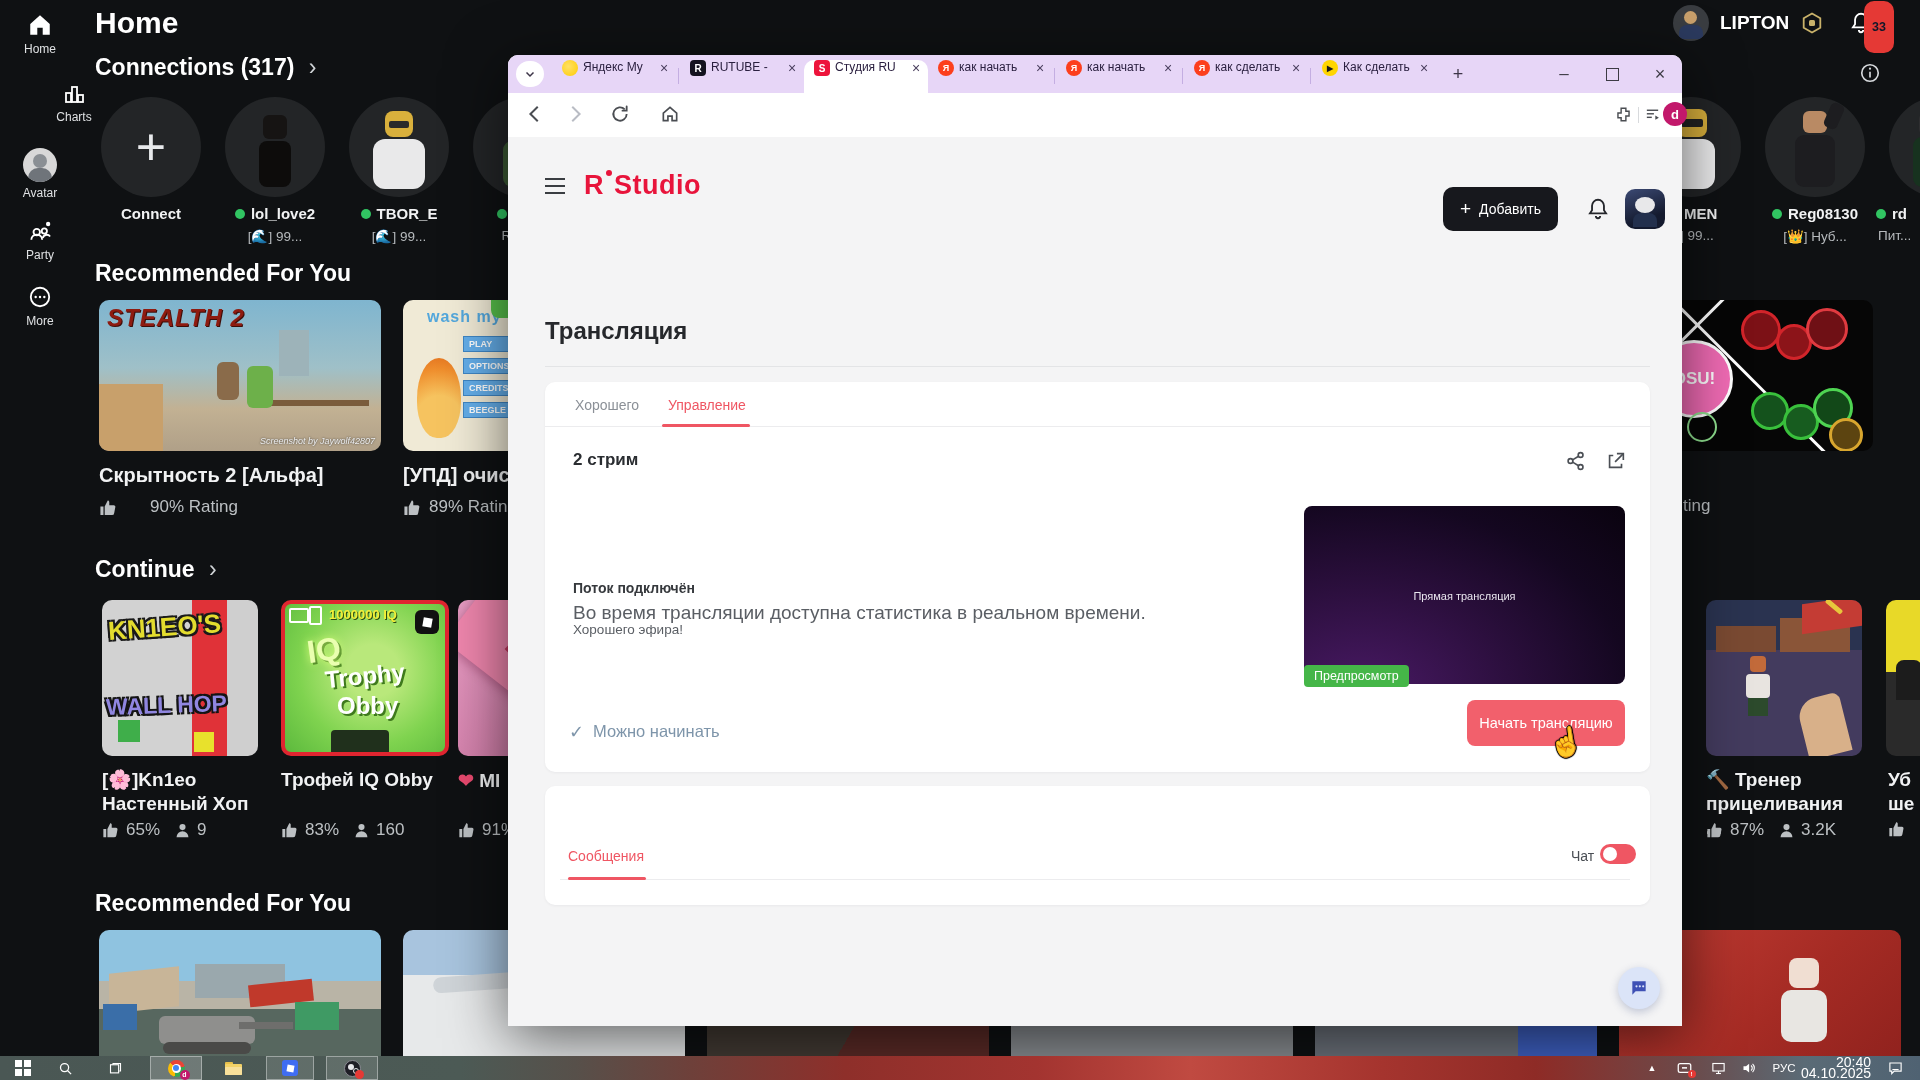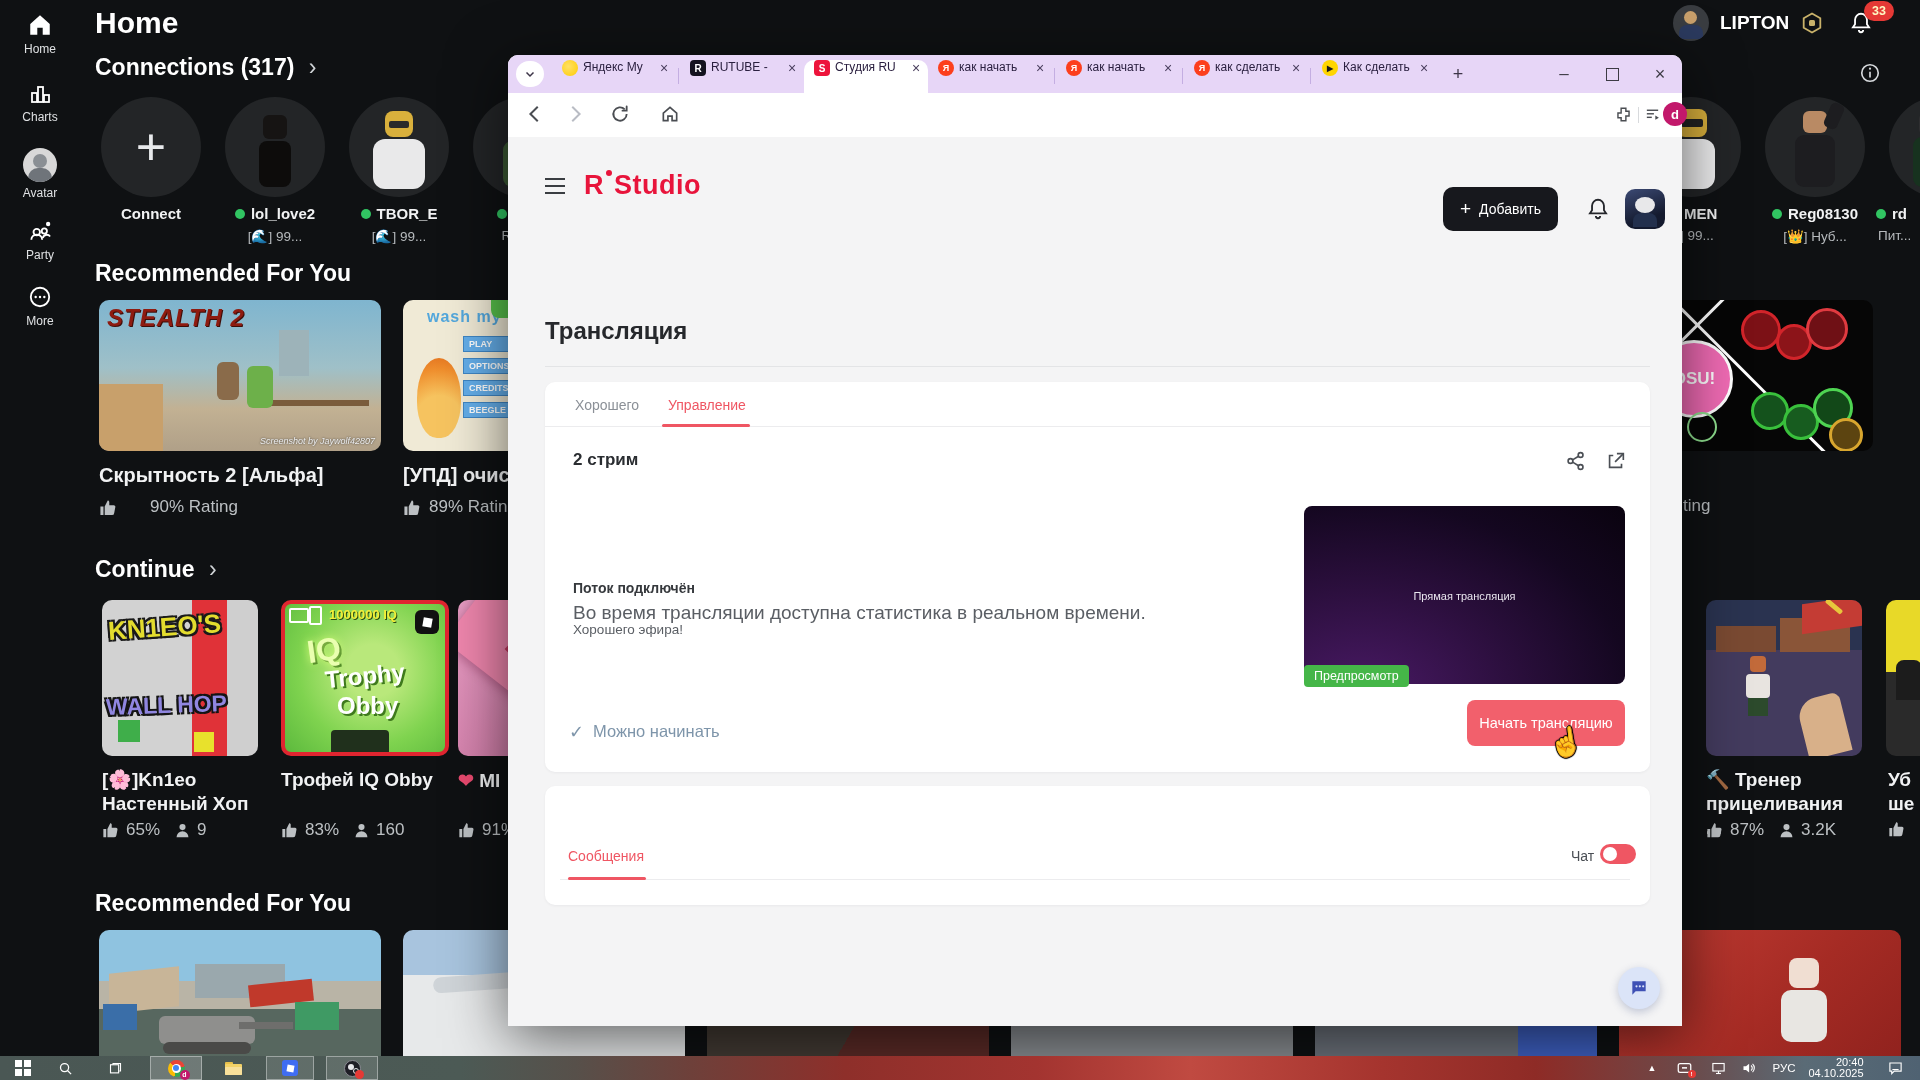--- a/index.html
+++ b/index.html
@@ -44,35 +44,35 @@
   .st-red{color:#ef5663;}
   .st-btn{position:absolute;background:#f2606c;border-radius:8px;color:#fff;font-size:14.5px;display:flex;align-items:center;justify-content:center;}
   .badge-green{position:absolute;background:#45b648;border-radius:4px;color:#fff;font-size:12.5px;padding:4px 10px;}
   .toggle{position:absolute;width:36px;height:20px;border-radius:10px;background:#ef5663;}
   .toggle .knob{position:absolute;left:3px;top:3px;width:14px;height:14px;border-radius:50%;background:#fff;}
   
   .tbar{left:0;top:1056px;width:1920px;height:24px;z-index:50;
     background:linear-gradient(90deg,#4a5754 0%,#4c5a55 24%,#57504a 30%,#6e403a 36%,#8e2f2a 44%,#a33430 54%,#c04a41 62%,#a5342e 72%,#8e2b26 80%,#6b4a4a 88%,#5a6b76 94%,#4f6272 100%);}
   .tb-ico{position:absolute;top:0;height:24px;display:flex;align-items:center;justify-content:center;color:#fff;}
   .tb-box{border:1px solid rgba(255,255,255,.38);background:rgba(255,255,255,.12);box-sizing:border-box;}
-  .tb-clock{font-size:11px;color:#fff;text-align:right;line-height:11px;}
+  .tb-clock{font-size:14px;color:#fff;text-align:right;line-height:11px;}
 </style>
 </head>
 <body>
 
 <div id="screen">
 
   <div class="abs" style="left:0;top:0;width:80px;height:1080px;">
     <div class="abs" style="left:0;top:12px;width:80px;text-align:center;">
       <span style="display:inline-block;color:#fff;"><svg width="26" height="26" viewBox="0 0 24 24">
             <path d="M3 11 L12 3 L21 11 V21 H14.5 V14.5 H9.5 V21 H3 Z" fill="#fff"></path>
           </svg></span>
       <div class="rb-label">Home</div>
     </div>
-    <div class="abs" style="left:0;top:82px;width:80px;text-align:center;">
+    <div class="abs" style="left:0;top:82px;width:80px;text-align:center;padding-left:34px;">
       <span style="display:inline-block;color:#fff;"><svg width="24" height="24" viewBox="0 0 24 24" fill="none" stroke="#fff" stroke-width="1.8">
             <rect x="4" y="11" width="5" height="9"></rect>
             <rect x="10" y="5" width="5" height="15"></rect>
             <rect x="16" y="13" width="5" height="7"></rect>
           </svg></span>
       <div class="rb-label">Charts</div>
     </div>
     <div class="abs" style="left:0;top:148px;width:80px;text-align:center;">
       <span style="display:inline-block;width:34px;height:34px;border-radius:50%;background:#d8d8d8;position:relative;overflow:hidden;">
         <span style="position:absolute;left:10px;top:6px;width:14px;height:14px;border-radius:50%;background:#8a8f94;"></span>
@@ -112,21 +112,21 @@
         <path d="M12 2.5 20.3 7.2 V16.8 L12 21.5 3.7 16.8 V7.2 Z"></path>
         <rect x="9" y="9" width="6" height="6" rx="1.5" fill="#c9b26a" stroke="none"></rect>
       </svg>
     </span>
   <span class="abs" style="left:1848px;top:10px;color:#fff;">
       <svg width="26" height="26" viewBox="0 0 24 24" fill="none" stroke="#fff" stroke-width="1.7">
         <path d="M12 3.5a5.5 5.5 0 0 0-5.5 5.5v4.2L4.6 16h14.8l-1.9-2.8V9A5.5 5.5 0 0 0 12 3.5z"></path>
         <path d="M10 18.5a2 2 0 0 0 4 0"></path>
       </svg>
     </span>
-  <div class="abs" style="left:1864px;top:1px;min-width:18px;padding:0 6px;height:20px;border-radius:10px;background:#e53935;color:#fef9c3;font-size:12.5px;font-weight:700;line-height:20px;text-align:center;">33</div>
+  <div class="abs" style="left:1864px;top:1px;min-width:18px;padding:16px 6px;height:20px;border-radius:10px;background:#e53935;color:#0f172a;font-size:12.5px;font-weight:700;line-height:20px;text-align:center;">33</div>
   <span class="abs" style="left:1859px;top:62px;">
       <svg width="22" height="22" viewBox="0 0 24 24" fill="none" stroke="#d7dadd" stroke-width="1.8">
         <circle cx="12" cy="12" r="9"></circle>
         <line x1="12" y1="10.5" x2="12" y2="17"></line>
         <circle cx="12" cy="7.3" r="1.2" fill="#d7dadd" stroke="none"></circle>
       </svg>
     </span>
 
   <div class="abs rb-h2" style="left:95px;top:54px;">
     <span>Connections (317)</span>

